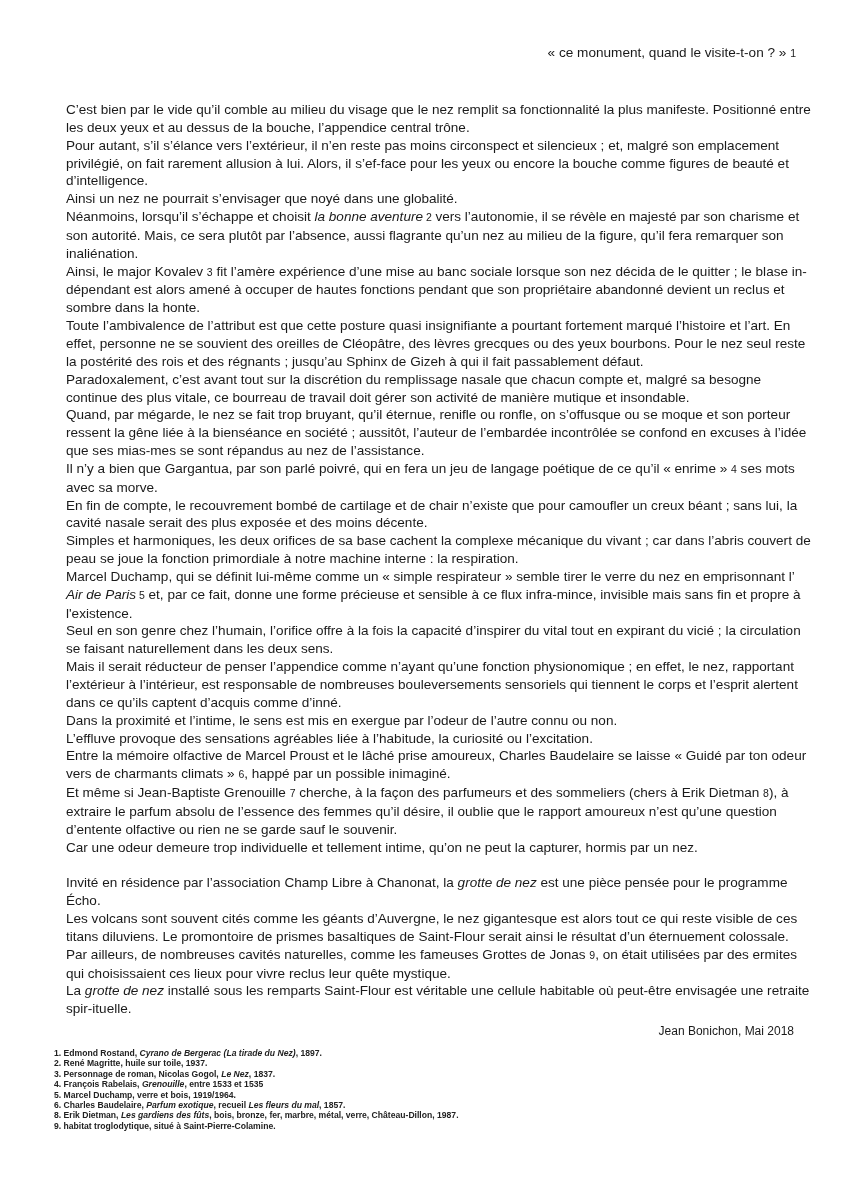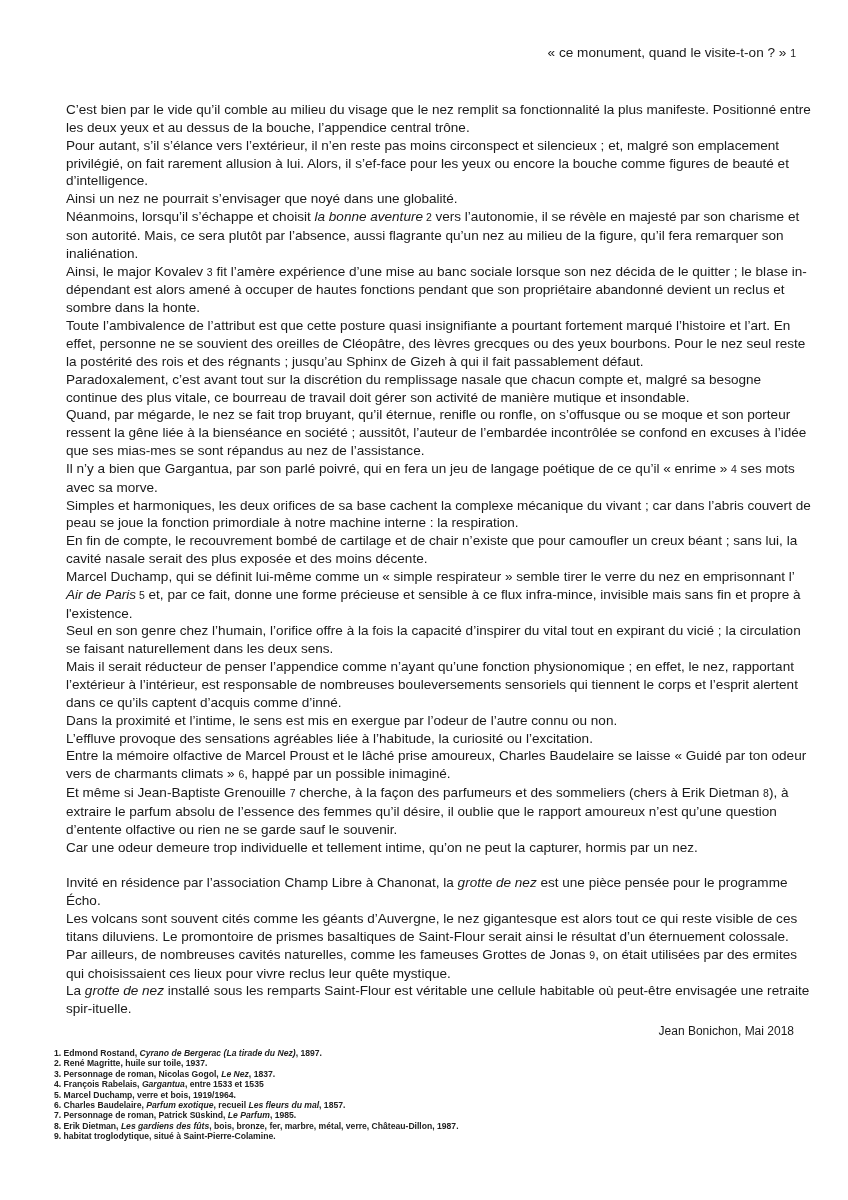--- a/index.html
+++ b/index.html
@@ -41,22 +41,22 @@
 
   <p><span>C’est bien par le vide qu’il comble au milieu du visage que le nez remplit sa fonctionnalité la plus manifeste. Positionné entre les deux yeux et au dessus de la bouche, l’appendice central trône.</span></p>
   <p><span>Pour autant, s’il s’élance vers l’extérieur, il n’en reste pas moins circonspect et silencieux ; et, malgré son emplacement privilégié, on fait rarement allusion à lui. Alors, il s’ef-face pour les yeux ou encore la bouche comme figures de beauté et d’intelligence.</span></p>
   <p><span>Ainsi un nez ne pourrait s’envisager que noyé dans une globalité.</span></p>
   <p><span>Néanmoins, lorsqu’il s’échappe et choisit </span><i>la bonne aventure</i><span class="sup"> 2</span><span> vers l’autonomie, il se révèle en majesté par son charisme et son autorité. Mais, ce sera plutôt par l’absence, aussi flagrante qu’un nez au milieu de la figure, qu’il fera remarquer son inaliénation.</span></p>
   <p><span>Ainsi, le major Kovalev </span><span class="sup">3</span><span> fit l’amère expérience d’une mise au banc sociale lorsque son nez décida de le quitter ; le blase in-dépendant est alors amené à occuper de hautes fonctions pendant que son propriétaire abandonné devient un reclus et sombre dans la honte.</span></p>
   <p><span>Toute l’ambivalence de l’attribut est que cette posture quasi insignifiante a pourtant fortement marqué l’histoire et l’art. En effet, personne ne se souvient des oreilles de Cléopâtre, des lèvres grecques ou des yeux bourbons. Pour le nez seul reste la postérité des rois et des régnants ; jusqu’au Sphinx de Gizeh à qui il fait passablement défaut.</span></p>
   <p><span>Paradoxalement, c’est avant tout sur la discrétion du remplissage nasale que chacun compte et, malgré sa besogne continue des plus vitale, ce bourreau de travail doit gérer son activité de manière mutique et insondable.</span></p>
   <p><span>Quand, par mégarde, le nez se fait trop bruyant, qu’il éternue, renifle ou ronfle, on s’offusque ou se moque et son porteur ressent la gêne liée à la bienséance en société ; aussitôt, l’auteur de l’embardée incontrôlée se confond en excuses à l’idée que ses mias-mes se sont répandus au nez de l’assistance.</span></p>
   <p><span>Il n’y a bien que Gargantua, par son parlé poivré, qui en fera un jeu de langage poétique de ce qu’il « enrime » </span><span class="sup">4</span><span> ses mots avec sa morve.</span></p>
+  <p><span>En fin de compte, le recouvrement bombé de cartilage et de chair n’existe que pour camoufler un creux béant ; sans lui, la cavité nasale serait des plus exposée et des moins décente.</span></p>
   <p><span>Simples et harmoniques, les deux orifices de sa base cachent la complexe mécanique du vivant ; car dans l’abris couvert de peau se joue la fonction primordiale à notre machine interne : la respiration.</span></p>
-  <p><span>En fin de compte, le recouvrement bombé de cartilage et de chair n’existe que pour camoufler un creux béant ; sans lui, la cavité nasale serait des plus exposée et des moins décente.</span></p>
   <p><span>Marcel Duchamp, qui se définit lui-même comme un « simple respirateur » semble tirer le verre du nez en emprisonnant l’ </span><i>Air de Paris</i><span class="sup"> 5</span><span> et, par ce fait, donne une forme précieuse et sensible à ce flux infra-mince, invisible mais sans fin et propre à l'existence.</span></p>
   <p><span>Seul en son genre chez l’humain, l’orifice offre à la fois la capacité d’inspirer du vital tout en expirant du vicié ; la circulation se faisant naturellement dans les deux sens.</span></p>
   <p><span>Mais il serait réducteur de penser l’appendice comme n’ayant qu’une fonction physionomique ; en effet, le nez, rapportant l’extérieur à l’intérieur, est responsable de nombreuses bouleversements sensoriels qui tiennent le corps et l’esprit alertent dans ce qu’ils captent d’acquis comme d’inné.</span></p>
   <p><span>Dans la proximité et l’intime, le sens est mis en exergue par l’odeur de l’autre connu ou non.</span></p>
   <p><span>L’effluve provoque des sensations agréables liée à l’habitude, la curiosité ou l’excitation.</span></p>
   <p><span>Entre la mémoire olfactive de Marcel Proust et le lâché prise amoureux, Charles Baudelaire se laisse « Guidé par ton odeur vers de charmants climats » </span><span class="sup">6</span><span>, happé par un possible inimaginé.</span></p>
   <p><span>Et même si Jean-Baptiste Grenouille </span><span class="sup">7</span><span> cherche, à la façon des parfumeurs et des sommeliers (chers à Erik Dietman </span><span class="sup">8</span><span>), à extraire le parfum absolu de l’essence des femmes qu’il désire, il oublie que le rapport amoureux n’est qu’une question d’entente olfactive ou rien ne se garde sauf le souvenir.</span></p>
   <p><span>Car une odeur demeure trop individuelle et tellement intime, qu’on ne peut la capturer, hormis par un nez.</span></p>
 
   <div class="gap"></div>
@@ -66,19 +66,18 @@
   <p><span>Par ailleurs, de nombreuses cavités naturelles, comme les fameuses Grottes de Jonas </span><span class="sup">9</span><span>, on était utilisées par des ermites qui choisissaient ces lieux pour vivre reclus leur quête mystique.</span></p>
   <p><span>La </span><i>grotte de nez</i><span> installé sous les remparts Saint-Flour est véritable une cellule habitable où peut-être envisagée une retraite spir-ituelle.</span></p>
 </div>
 
 <div class="sig">Jean Bonichon, Mai 2018</div>
 
 <div class="notes">
   <div><span>1. Edmond Rostand, </span><i>Cyrano de Bergerac (La tirade du Nez)</i><span>, 1897.</span></div>
   <div><span>2. René Magritte, huile sur toile, 1937.</span></div>
   <div><span>3. Personnage de roman, Nicolas Gogol, </span><i>Le Nez</i><span>, 1837.</span></div>
-  <div><span>4. François Rabelais, </span><i>Gargantua</i><span>, entre 1533 et 1535</span></div>
+  <div><span>4. François Rabelais, </span><i>Grenouille</i><span>, entre 1533 et 1535</span></div>
   <div><span>5. Marcel Duchamp, verre et bois, 1919/1964.</span></div>
   <div><span>6. Charles Baudelaire, </span><i>Parfum exotique</i><span>, recueil </span><i>Les fleurs du mal</i><span>, 1857.</span></div>
-  <div><span>7. Personnage de roman, Patrick Süskind, </span><i>Le Parfum</i><span>, 1985.</span></div>
   <div><span>8. Erik Dietman, </span><i>Les gardiens des fûts</i><span>, bois, bronze, fer, marbre, métal, verre, Château-Dillon, 1987.</span></div>
   <div><span>9. habitat troglodytique, situé à Saint-Pierre-Colamine.</span></div>
 </div>
 
 </body></html>

